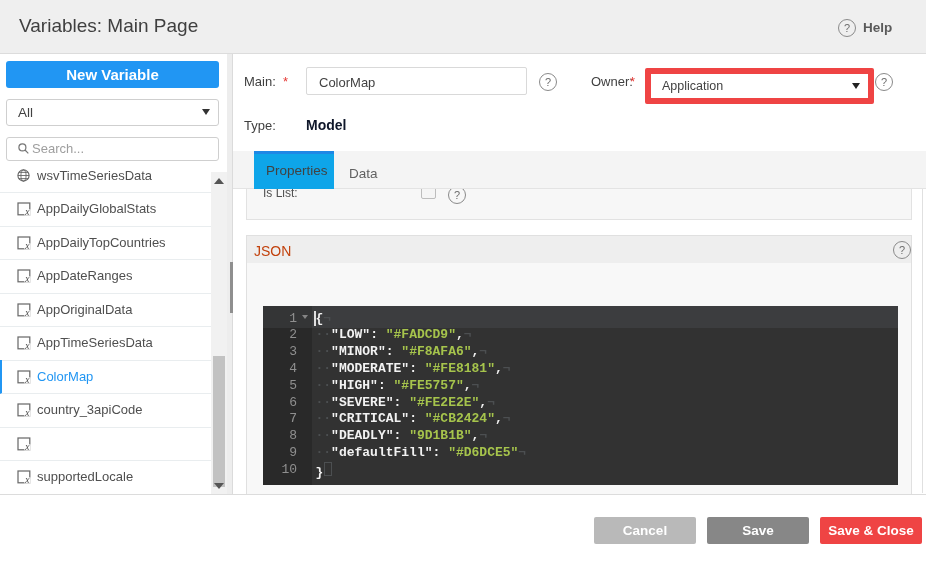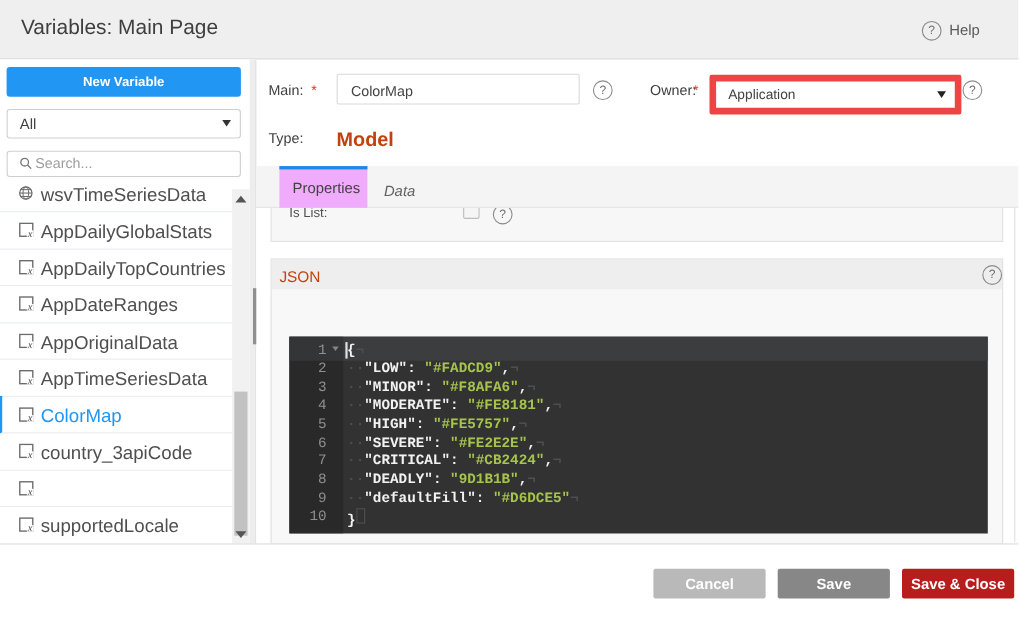--- a/index.html
+++ b/index.html
@@ -3,33 +3,33 @@
 <meta charset="utf-8">
 <style>
   html,body{margin:0;padding:0;}
   body{width:926px;height:562px;font-family:"Liberation Sans",sans-serif;background:#fff;overflow:hidden;position:relative;}
   .abs{position:absolute;}
   
   #header{left:0;top:0;width:926px;height:53px;background:#EFEFEF;border-bottom:1px solid #DCDCDC;}
   #title{left:19px;top:15px;font-size:19px;color:#3F3F3F;}
   .qcirc{width:16px;height:16px;border:1px solid #8A8A8A;border-radius:50%;color:#6E6E6E;font-size:11px;line-height:16px;text-align:center;}
   #helpq{left:838px;top:19px;}
-  #helptxt{left:863px;top:20px;font-size:13.5px;color:#5A5A5A;}
+  #helptxt{left:863px;top:20px;font-size:13.5px;color:#5A5A5A;font-weight:bold;}
   
   #sidebar{left:0;top:54px;width:232px;height:440px;background:#fff;border-right:1px solid #DBDBDB;}
-  #newvar{left:6px;top:7px;width:213px;height:27px;background:#2196F3;border-radius:3px;color:#fff;font-weight:bold;font-size:12px;text-align:center;line-height:27px;}
+  #newvar{left:6px;top:7px;width:213px;height:27px;background:#2196F3;border-radius:3px;color:#fff;font-weight:bold;font-size:15px;text-align:center;line-height:27px;}
   #alldd{left:6px;top:45px;width:211px;height:25px;border:1px solid #CFCFCF;border-radius:3px;background:#fff;}
   #alldd .lbl{left:11px;top:5px;font-size:13.5px;color:#424242;}
   #alldd .arr{right:8px;top:9px;width:0;height:0;border-left:4.5px solid transparent;border-right:4.5px solid transparent;border-top:6px solid #333;}
   #srch{left:6px;top:83px;width:211px;height:22px;border:1px solid #CFCFCF;border-radius:3px;background:#fff;}
   #srch .ph{left:25px;top:3px;font-size:13px;color:#9E9E9E;}
   
   #list{left:0;top:112px;width:211px;height:328px;overflow:hidden;background:#fff;}
   .li{position:absolute;left:0;width:211px;height:33.5px;border-bottom:1px solid #E9EDEF;}
-  .li .txt{position:absolute;left:37px;top:9px;font-size:17px;color:#4F4F4F;white-space:nowrap;}
+  .li .txt{position:absolute;left:37px;top:9px;font-size:13px;color:#4F4F4F;white-space:nowrap;}
   .li svg{position:absolute;left:17px;top:10px;}
   .li.sel{border-left:2px solid #2196F3;}
   .li.sel .txt{color:#2196F3;left:35px;}
   .li.sel svg{left:15px;}
   
   #lsb{left:211px;top:118px;width:16px;height:322px;background:#F1F1F1;}
   #lsb .up{position:absolute;left:3px;top:6px;width:0;height:0;border-left:5px solid transparent;border-right:5px solid transparent;border-bottom:6px solid #555;}
   #lsb .dn{position:absolute;left:3px;bottom:5px;width:0;height:0;border-left:5px solid transparent;border-right:5px solid transparent;border-top:6px solid #555;}
   #lsb .th{position:absolute;left:2px;top:184px;width:12px;height:131px;background:#C2C2C2;}
   #divtrack{left:227px;top:54px;width:5px;height:440px;background:#EDEDED;}
@@ -37,24 +37,24 @@
   
   .rlbl{font-size:13px;color:#3F3F3F;}
   .star{color:#E53935;font-size:13px;}
   #nameInp{left:306px;top:67px;width:219px;height:26px;border:1px solid #D9D9D9;border-radius:2px;background:#fff;}
   #nameInp span{position:absolute;left:12px;top:7px;font-size:13px;color:#424242;}
   #ownerSel{left:645px;top:68px;width:217px;height:24px;border:6px solid #ef4444;border-radius:2px;background:#fff;}
   #ownerSel span{position:absolute;left:11px;top:5px;font-size:12.5px;color:#424242;}
   #ownerSel .arr{position:absolute;left:auto;right:8px;top:9px;width:0;height:0;border-left:4.5px solid transparent;border-right:4.5px solid transparent;border-top:6px solid #222;}
   
   #tabstrip{left:233px;top:151px;width:693px;height:37px;background:#F4F4F4;border-bottom:1px solid #E3E3E3;}
-  #tabProp{left:254px;top:151px;width:80px;height:38px;background:#f0abfc;border-top:3px solid #1E88E5;}
+  #tabProp{left:254px;top:151px;width:80px;height:38px;background:#0ea5e9;border-top:3px solid #1E88E5;}
   #tabProp span{position:absolute;left:12px;top:9px;font-size:13.5px;color:#424242;}
   #tabData{left:334px;top:154px;width:56px;height:35px;}
-  #tabData span{position:absolute;left:15px;top:12px;font-size:13.5px;color:#616161;font-style:italic;}
+  #tabData span{position:absolute;left:15px;top:12px;font-size:13.5px;color:#616161;}
   
   #content{left:233px;top:189px;width:693px;height:305px;overflow:hidden;background:#fff;}
   
   #islist{position:absolute;left:13px;top:-26px;width:664px;height:55px;background:#F7F7F7;border:1px solid #E2E2E2;}
   #islist .lab{position:absolute;left:16px;top:22px;font-size:12px;color:#4F4F4F;}
   #islist .cb{position:absolute;left:174px;top:20px;width:13px;height:13px;border:1px solid #BDBDBD;border-radius:2px;background:#F5F5F5;}
   #islist .q{position:absolute;left:201px;top:22px;}
   
   #jsonp{position:absolute;left:13px;top:46px;width:664px;height:258px;background:#F8F8F8;border:1px solid #E0E0E0;}
   #jsonp .hdr{position:absolute;left:7px;top:7px;font-size:14px;color:#c2410c;}
@@ -71,21 +71,21 @@
   .cl{position:absolute;left:52.5px;font-size:13px;line-height:16.8px;white-space:pre;color:#F2F2F2;}
   .cl .v{color:#A6C44C;}
   .cl .w{color:#4C4F51;}
   #cursor{position:absolute;left:51px;top:5px;width:2px;height:15px;background:#E0E0E0;}
   #fold{position:absolute;left:39px;top:9px;width:0;height:0;border-left:3.5px solid transparent;border-right:3.5px solid transparent;border-top:4.5px solid #848484;}
   
   #footline{left:0;top:494px;width:926px;height:1px;background:#DCDCDC;}
   .btn{height:27px;border-radius:2px;color:#fff;font-weight:bold;font-size:13.5px;text-align:center;line-height:27px;}
   #bCancel{left:594px;top:517px;width:102px;background:#B9B9B9;}
   #bSave{left:707px;top:517px;width:102px;background:#878787;}
-  #bSC{left:820px;top:517px;width:102px;background:#b91c1c;}
+  #bSC{left:820px;top:517px;width:102px;background:#ef4444;}
   #rsbline{left:922px;top:189px;width:1px;height:304px;background:#E0E0E0;}
 </style>
 </head>
 <body>
 <div id="header" class="abs"></div>
 <div id="title" class="abs">Variables: Main Page</div>
 <div id="helpq" class="abs qcirc">?</div>
 <div id="helptxt" class="abs">Help</div>
 
 <div id="sidebar" class="abs">
@@ -200,21 +200,21 @@
   </div>
 <div class="abs qcirc" style="left:539px;top:73px">?</div>
 <div class="abs rlbl" style="left:591px;top:74px">Owner:</div>
 <div class="abs star" style="left:630px;top:74px">*</div>
 <div id="ownerSel" class="abs">
     <span>Application</span>
     <span class="arr"></span>
   </div>
 <div class="abs qcirc" style="left:875px;top:73px">?</div>
 <div class="abs rlbl" style="left:244px;top:118px">Type:</div>
-<div class="abs" style="left:306px;top:117px;font-weight:bold;font-size:18px;color:#c2410c">Model</div>
+<div class="abs" style="left:306px;top:117px;font-weight:bold;font-size:14px;color:#0f172a">Model</div>
 
 <div id="tabstrip" class="abs"></div>
 <div id="tabProp" class="abs">
     <span>Properties</span>
   </div>
 <div id="tabData" class="abs">
     <span>Data</span>
   </div>
 
 <div id="content" class="abs">

